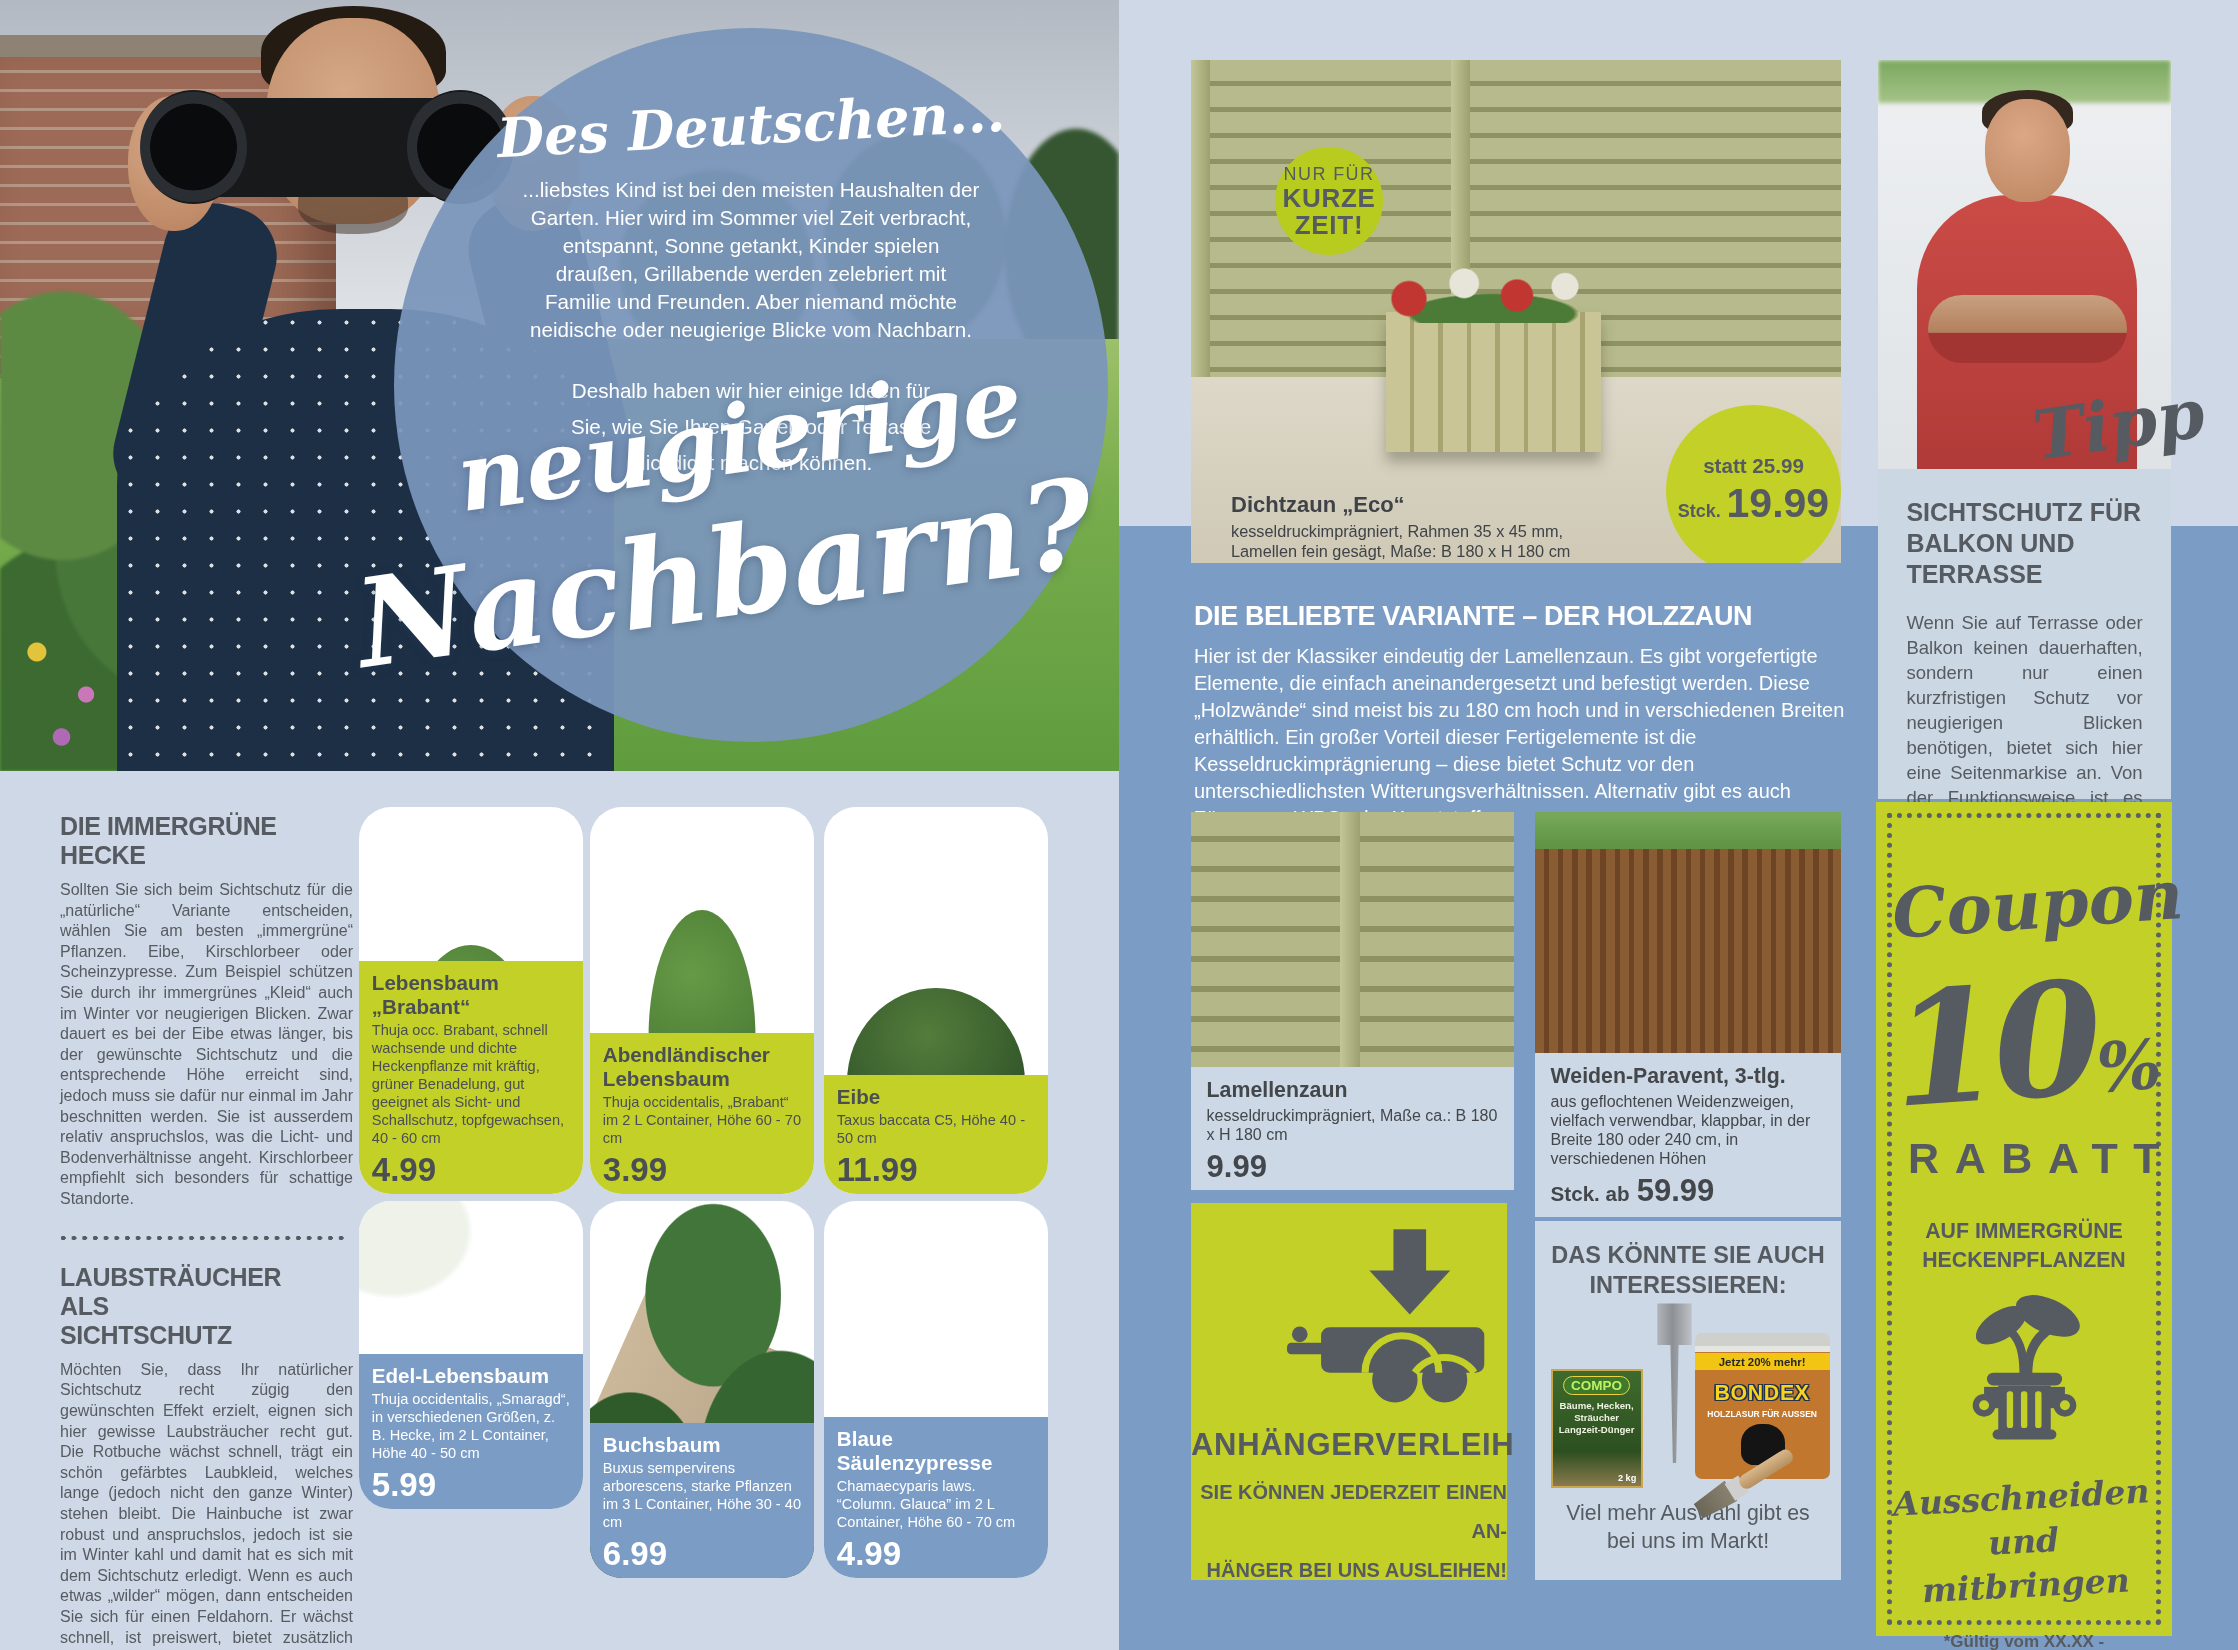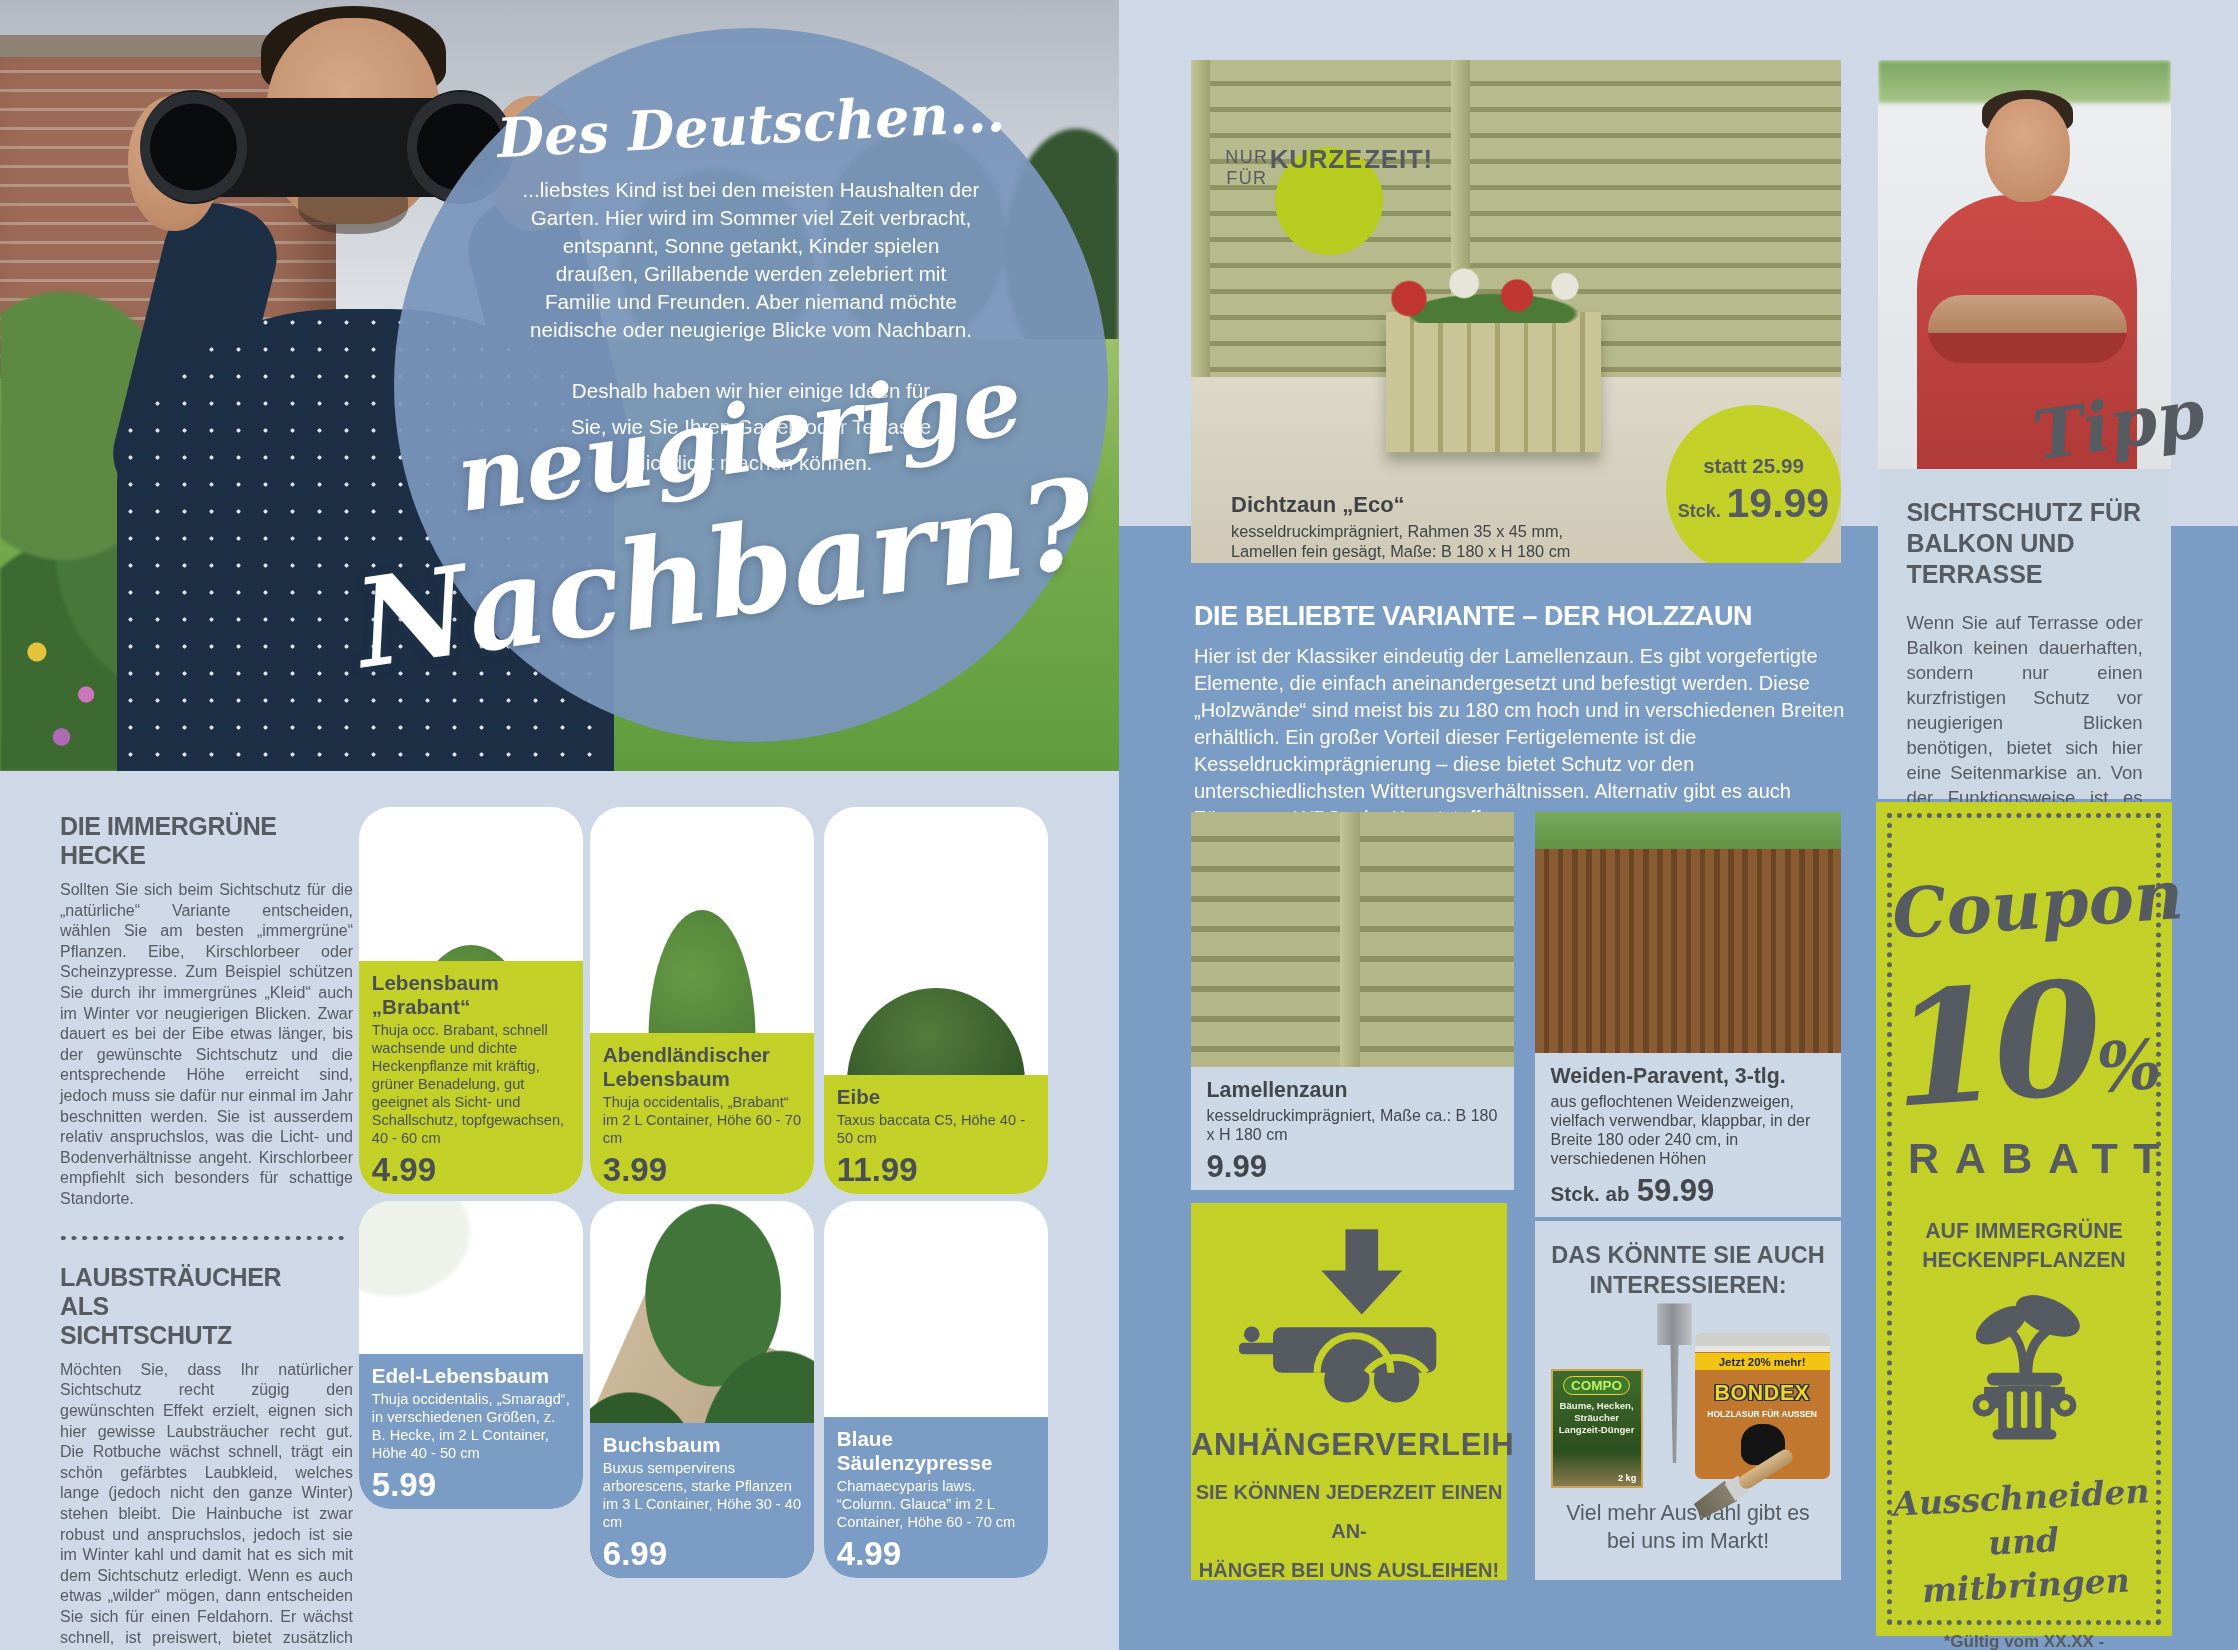--- a/index.html
+++ b/index.html
@@ -107,21 +107,21 @@
                  repeating-linear-gradient(90deg,transparent 0 99px,rgba(110,100,80,.2) 99px 101px);}
   .planter{position:absolute;left:30%;top:50%;width:33%;height:28%;
       background:repeating-linear-gradient(90deg,#c9c596 0 24px,#a8a36f 24px 28.4px);box-shadow:0 10px 12.8px rgba(60,60,40,.35);}
   .planter::before{content:"";position:absolute;left:-6%;top:-50px;width:112%;height:61px;filter:blur(0.7px);
       background:radial-gradient(circle 18.5px at 15% 60%,#c23632 90%,transparent),
                  radial-gradient(circle 15.6px at 38% 35%,#e7e4da 90%,transparent),
                  radial-gradient(circle 17px at 60% 55%,#c23632 90%,transparent),
                  radial-gradient(circle 14.2px at 80% 40%,#e7e4da 90%,transparent),
                  radial-gradient(ellipse 48% 45% at 50% 85%,#4c7a37 70%,transparent 75%);}
   .badge{left:84px;top:87px;width:108px;height:108px;border-radius:50%;background:#b8cc1f;color:#565b61;
-      text-align:center;display:flex;flex-direction:row;justify-content:center;gap:1.4px;}
+      text-align:center;display:flex;flex-direction:column;justify-content:center;gap:1.4px;}
   .badge .b1{font-size:18px;letter-spacing:1.4px;}
   .badge .b2{font-size:26px;font-weight:bold;letter-spacing:0.7px;line-height:25.6px;}
   .price-oval{left:475px;top:345px;width:175px;height:171px;border-radius:50%;background:#c3d028;color:#565b61;
       display:flex;flex-direction:column;align-items:center;justify-content:center;}
   .price-was{font-size:20.6px;font-weight:bold;}
   .price-row{display:flex;align-items:baseline;gap:5.7px;margin-top:1.4px;}
   .price-unit{font-size:18px;font-weight:bold;}
   .price-big{font-size:41px;font-weight:bold;}
   .fence-caption{left:40px;top:432px;width:384px;color:#3f4347;}
   .fence-caption .n{font-size:22px;font-weight:bold;margin:0;}
@@ -154,21 +154,21 @@
   .tcap .pr{font-size:31px;font-weight:bold;margin:5.7px 0 0;line-height:33px;}
   .tcap .pr .pfx{font-size:20.6px;font-weight:bold;margin-right:7.1px;}
   .lamellen-ph{background:repeating-linear-gradient(180deg,#b4b788 0 24px,#8e9162 24px 30px);}
   .lamellen-ph::before{content:"";position:absolute;left:46%;top:0;width:20px;height:100%;background:linear-gradient(90deg,#c3c697,#9da06f);}
   .lamellen-ph::after{content:"";position:absolute;left:0;bottom:0;width:100%;height:38px;background:linear-gradient(180deg,#b9b2a0,#a59d89);}
   .weiden-ph{background:repeating-linear-gradient(90deg,#8a5c33 0 8.5px,#6e4524 8.5px 14.2px);}
   .weiden-ph::before{content:"";position:absolute;left:0;top:0;width:100%;height:37px;background:linear-gradient(180deg,#79a85c,#5d9343);}
   .weiden-ph::after{content:"";position:absolute;right:-21.3px;bottom:-21.3px;width:128px;height:114px;border-radius:50%;filter:blur(1.4px);
       background:radial-gradient(circle at 40% 40%,#e59ec6,#c9679f 70%);}
 
-  .anh-box{left:1191px;top:1203px;width:316px;height:377px;background:#c3d028;text-align:center;color:#565b61;}
+  .anh-box{left:1191px;top:1203px;width:316px;height:377px;background:#c3d028;text-align:right;color:#565b61;}
   .anh-box .icon-wrap{margin-top:25.6px;}
   .anh-title{font-size:31px;font-weight:bold;letter-spacing:0.7px;margin-top:18.5px;}
   .anh-sub{font-size:20px;font-weight:bold;line-height:39px;margin-top:10px;}
 
   .int-box{left:1535px;top:1221px;width:306px;height:359px;background:#ccd8e5;text-align:center;color:#565b61;}
   .int-title{font-size:23.5px;font-weight:bold;line-height:30px;margin-top:18.5px;}
   .int-prods{position:relative;height:188px;margin-top:4.3px;}
   .compo-box{position:absolute;left:15.6px;bottom:4.3px;width:92px;height:119px;border:2.1px solid #caa64c;box-sizing:border-box;
       background:linear-gradient(180deg,#3f6b2d,#2c4f1f 70%,#8a7a4e);color:#fff;padding-top:5.7px;}
   .compo-brand{display:inline-block;background:#3f7a2a;border:1.4px solid #f2d23a;border-radius:10px;color:#bef264;

